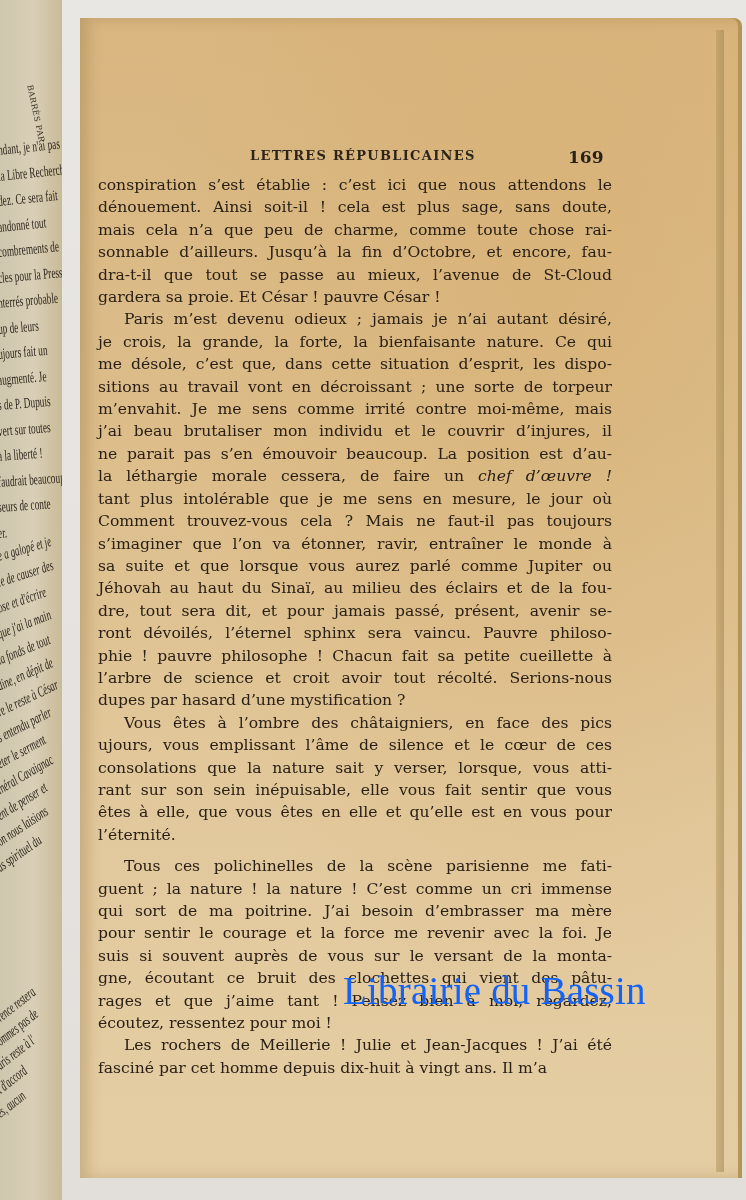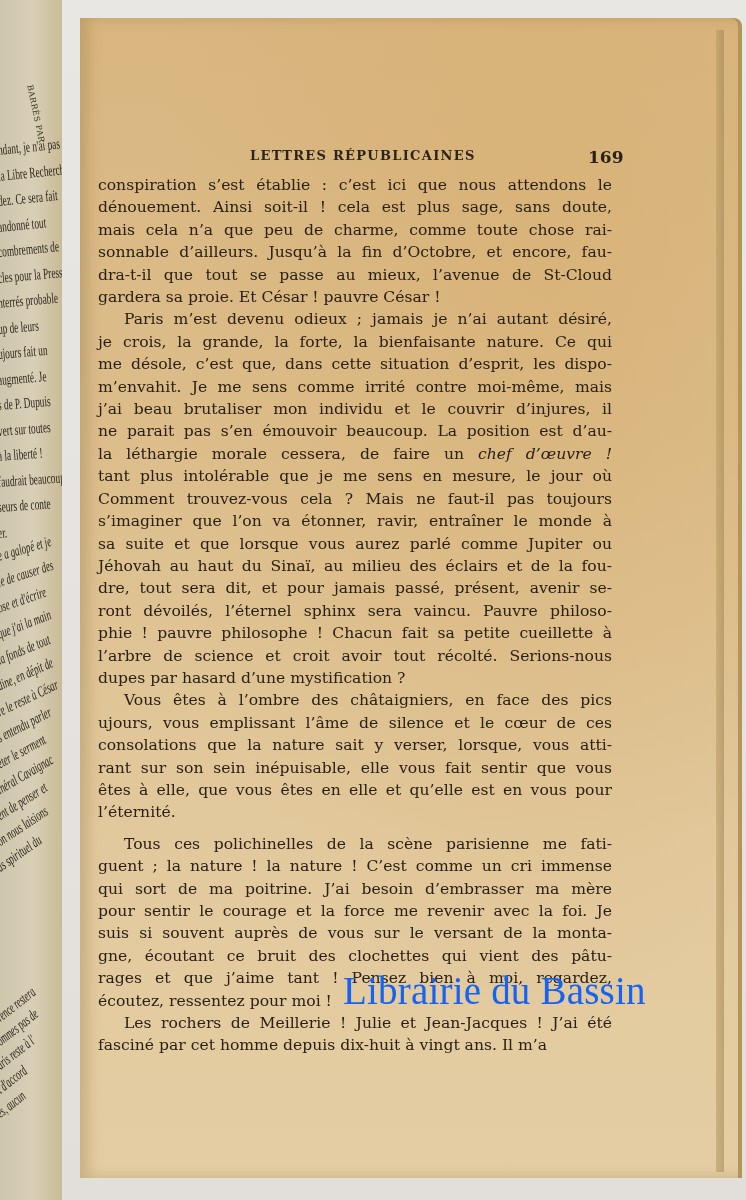--- a/index.html
+++ b/index.html
@@ -39,21 +39,21 @@
   .page-edge {
     position: absolute; left: 716px; top: 30px; width: 8px; height: 1142px;
     background: linear-gradient(90deg, #b89a62, #9e8350); opacity: 0.55;
   }
 
   .running-head {
     position: absolute; left: 170px; top: 130px; font-size: 13px; letter-spacing: 1.3px;
     color: #2d241a; font-variant: small-caps; font-weight: bold;
   }
   .page-number {
-    position: absolute; left: 508px; top: 129px; font-size: 17px; font-weight: bold; color: #2a2118; text-align: center;
+    position: absolute; left: 488px; top: 129px; font-size: 17px; font-weight: bold; color: #2a2118; text-align: center;
   }
 
   .text {
     position: absolute; left: 18px; top: 156px; width: 514px;
     font-family: "DejaVu Serif", serif; font-size: 15.6px; line-height: 22.4px; color: #2a2016;
   }
   .text p { margin: 0; text-align: justify; text-align-last: justify; }
   .text p.last { text-align-last: left; }
   .text .indent { text-indent: 26px; }
   .text .gap { margin-top: 9px; }
@@ -115,20 +115,21 @@
   <div class="text" id="body-text">
       <p><span>conspiration s’est établie : c’est ici que nous attendons le</span></p>
       <p><span>dénouement. Ainsi soit-il ! cela est plus sage, sans doute,</span></p>
       <p><span>mais cela n’a que peu de charme, comme toute chose rai-</span></p>
       <p><span>sonnable d’ailleurs. Jusqu’à la fin d’Octobre, et encore, fau-</span></p>
       <p><span>dra-t-il que tout se passe au mieux, l’avenue de St-Cloud</span></p>
       <p class="last"><span>gardera sa proie. Et César ! pauvre César !</span></p>
       <p class="indent"><span>Paris m’est devenu odieux ; jamais je n’ai autant désiré,</span></p>
       <p><span>je crois, la grande, la forte, la bienfaisante nature. Ce qui</span></p>
       <p><span>me désole, c’est que, dans cette situation d’esprit, les dispo-</span></p>
+      <p><span>sitions au travail vont en décroissant ; une sorte de torpeur</span></p>
       <p><span>m’envahit. Je me sens comme irrité contre moi-même, mais</span></p>
       <p><span>j’ai beau brutaliser mon individu et le couvrir d’injures, il</span></p>
       <p><span>ne parait pas s’en émouvoir beaucoup. La position est d’au-</span></p>
       <p><span>la léthargie morale cessera, de faire un </span><em>chef d’œuvre !</em></p>
       <p><span>tant plus intolérable que je me sens en mesure, le jour où</span></p>
       <p><span>Comment trouvez-vous cela ? Mais ne faut-il pas toujours</span></p>
       <p><span>s’imaginer que l’on va étonner, ravir, entraîner le monde à</span></p>
       <p><span>sa suite et que lorsque vous aurez parlé comme Jupiter ou</span></p>
       <p><span>Jéhovah au haut du Sinaï, au milieu des éclairs et de la fou-</span></p>
       <p><span>dre, tout sera dit, et pour jamais passé, présent, avenir se-</span></p>

